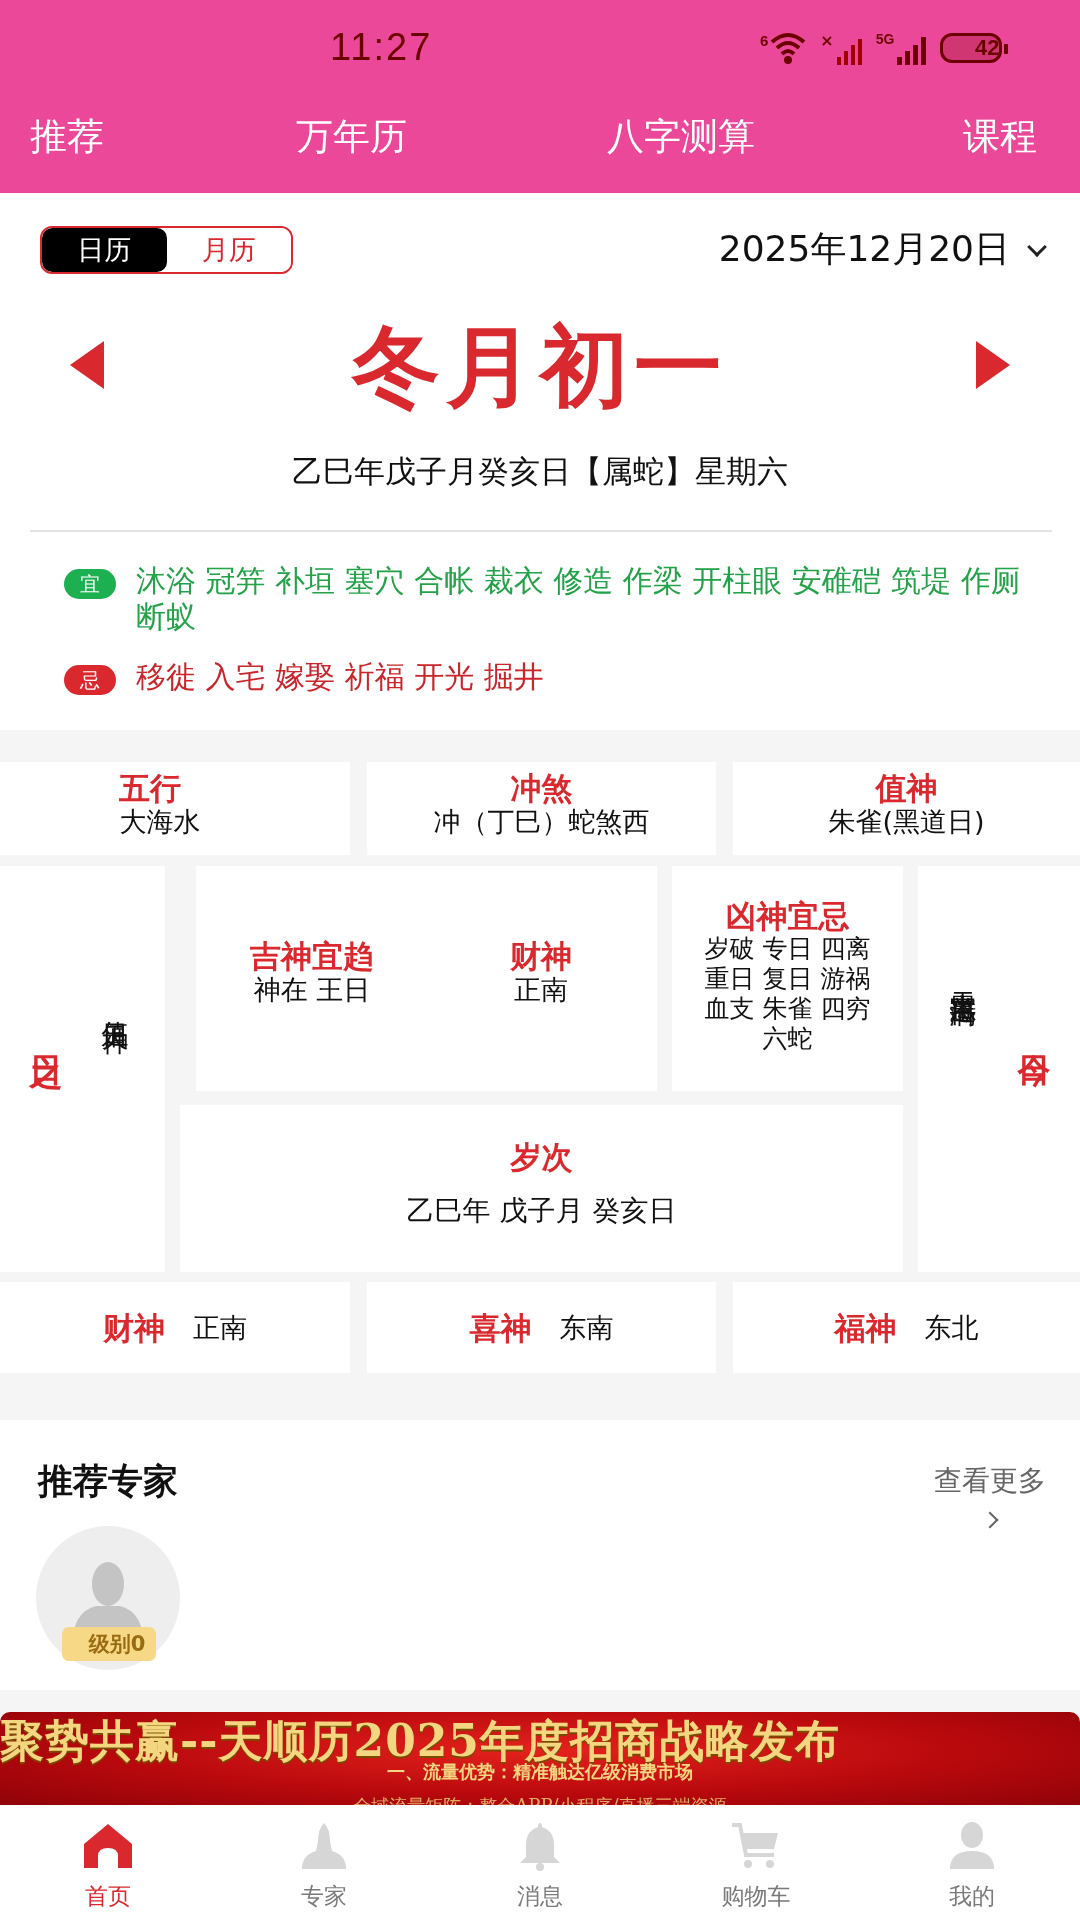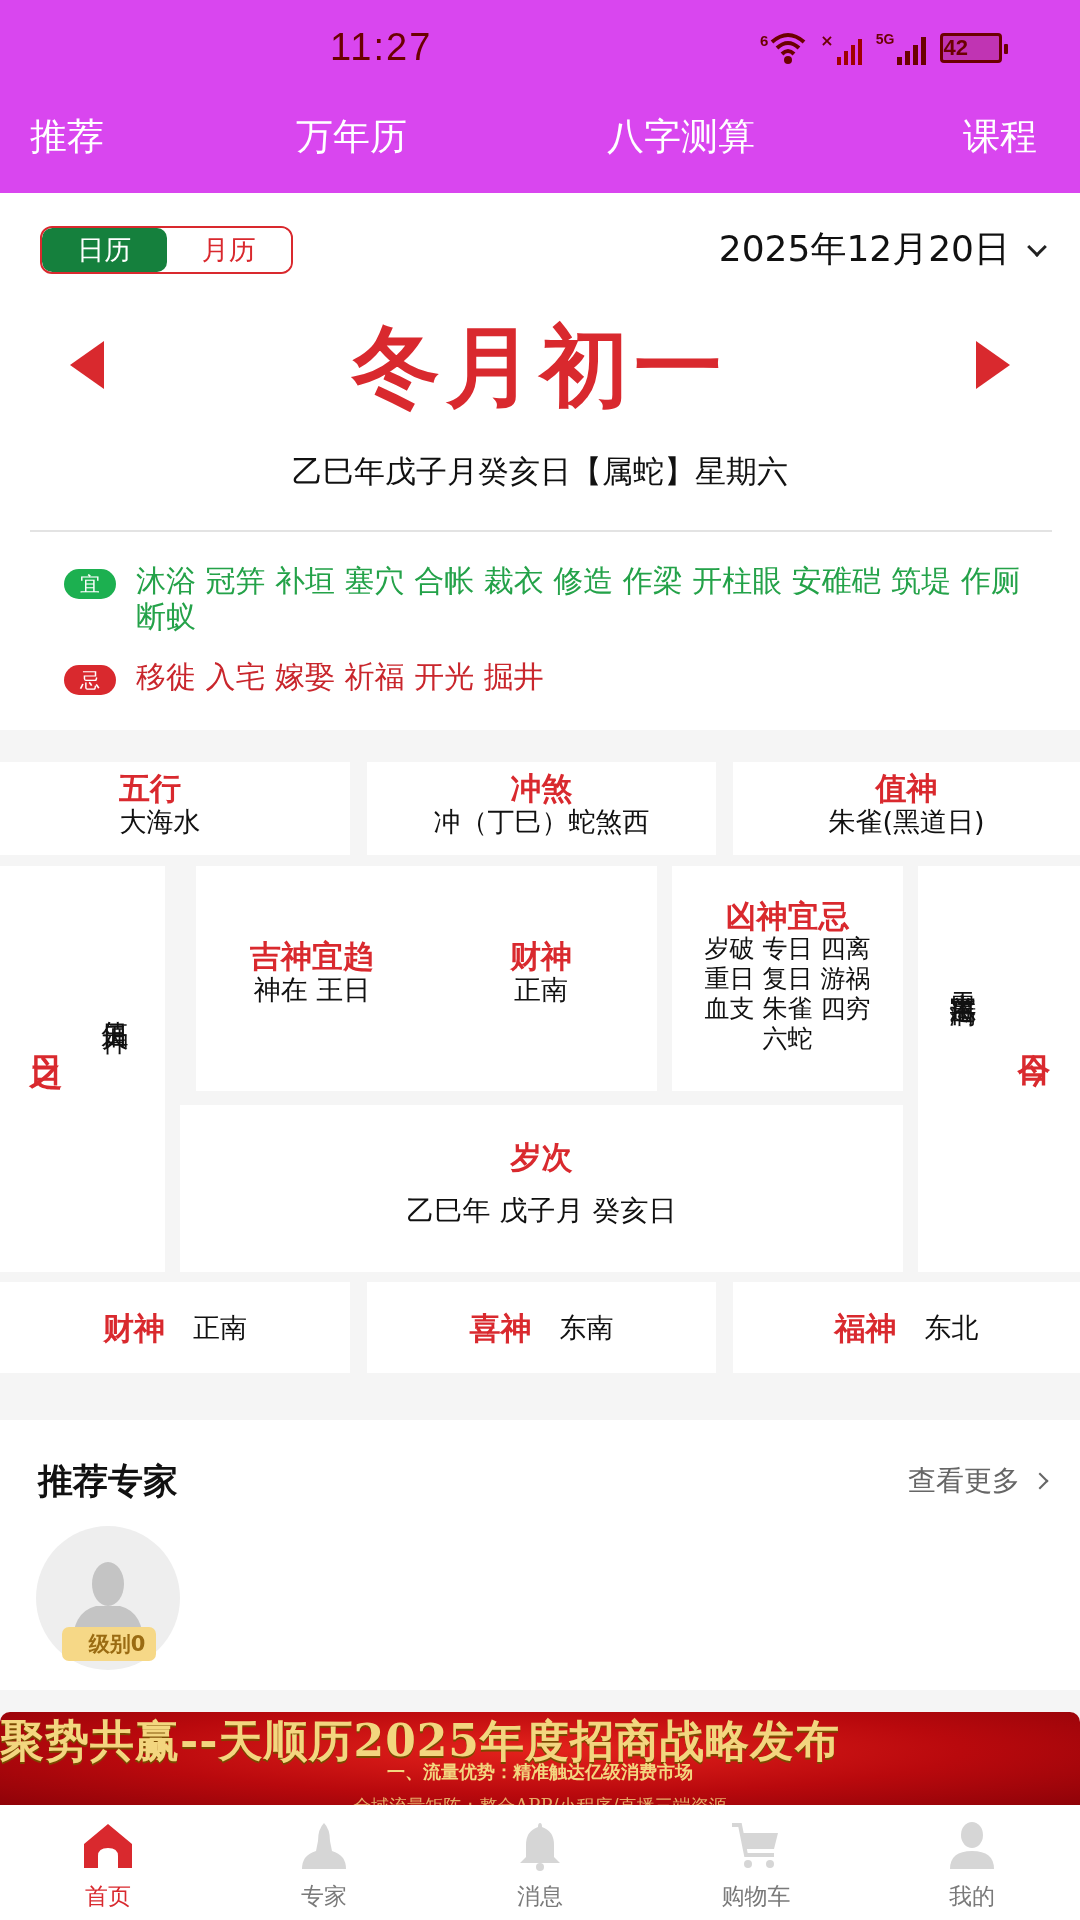--- a/index.html
+++ b/index.html
@@ -1,32 +1,32 @@
 <!DOCTYPE html>
 <html><head>
 <meta charset="utf-8">
 <style>
   * { box-sizing: border-box; margin: 0; padding: 0; }
   html, body { width: 1080px; height: 1920px; overflow: hidden; background: #f5f5f5; font-family: "DejaVu Sans", "Liberation Sans", sans-serif; }
   #root { position: relative; width: 1080px; height: 1920px; background: #f5f5f5; }
 
   
-  .header { position: absolute; left: 0; top: 0; width: 1080px; height: 193px; background: #d946ef; }
+  .header { position: absolute; left: 0; top: 0; width: 1080px; height: 193px; background: #ec4899; }
   .time { position: absolute; left: 330px; top: 26px; font-size: 38px; color: #6b0000; letter-spacing: 2px; font-family: "Liberation Sans", sans-serif; }
   .sb-icons { position: absolute; left: 760px; top: 30px; height: 36px; display: flex; align-items: center; gap: 14px; color: #6b0000; }
-  .battery { width: 62px; height: 30px; border: 3px solid #6b0000; border-radius: 4px; display: flex; align-items: center; justify-content: flex-start; font-size: 22px; font-weight: bold; color: #6b0000; position: relative; background: rgba(120,0,0,0.25); font-family: "Liberation Sans", sans-serif; }
+  .battery { width: 62px; height: 30px; border: 3px solid #6b0000; border-radius: 12px; display: flex; align-items: center; justify-content: flex-end; font-size: 22px; font-weight: bold; color: #6b0000; position: relative; background: rgba(120,0,0,0.25); font-family: "Liberation Sans", sans-serif; }
   .battery::after { content: ""; position: absolute; right: -9px; top: 8px; width: 4px; height: 10px; background: #6b0000; border-radius: 1px; }
   .nav { position: absolute; top: 112px; left: 0; width: 1080px; height: 60px; }
   .nav-item { position: absolute; top: 0; font-size: 37px; color: #fff; font-weight: 500; white-space: nowrap; }
 
   
   .topcard { position: absolute; left: 0; top: 193px; width: 1080px; height: 537px; background: #fff; }
   .toggle { position: absolute; left: 40px; top: 33px; width: 253px; height: 48px; border: 2px solid #d9292e; border-radius: 12px; overflow: hidden; display: flex; }
   .toggle .seg { flex: 1; display: flex; align-items: center; justify-content: center; font-size: 27px; }
-  .toggle .seg.active { background: #15803d; color: #fff; border-radius: 10px; }
+  .toggle .seg.active { background: #000000; color: #fff; border-radius: 10px; }
   .toggle .seg.inactive { color: #d9292e; background: #fff; }
   .date-picker { position: absolute; right: 36px; top: 32px; display: flex; align-items: center; gap: 20px; font-size: 36px; color: #111; }
   .chev { width: 14px; height: 14px; border-right: 3px solid #222; border-bottom: 3px solid #222; transform: rotate(45deg); margin-top: -6px; }
   .big-title { position: absolute; left: 0; width: 1080px; top: 115px; text-align: center; font-size: 88px; font-weight: bold; color: #d9292e; letter-spacing: 6px; }
   .arrow-l { position: absolute; left: 70px; top: 148px; width: 0; height: 0; border-top: 24px solid transparent; border-bottom: 24px solid transparent; border-right: 34px solid #d9292e; }
   .arrow-r { position: absolute; left: 976px; top: 148px; width: 0; height: 0; border-top: 24px solid transparent; border-bottom: 24px solid transparent; border-left: 34px solid #d9292e; }
   .ganzhi { position: absolute; left: 0; width: 1080px; top: 258px; text-align: center; font-size: 31px; color: #111; }
   .divider { position: absolute; left: 30px; width: 1022px; top: 337px; height: 2px; background: #e3e3e3; }
   .yiji-row { position: absolute; left: 64px; display: flex; }
   .badge { width: 52px; height: 30px; border-radius: 15px; color: #fff; font-size: 20px; display: flex; align-items: center; justify-content: center; flex-shrink: 0; margin-top: 6px; }
@@ -41,21 +41,21 @@
   .cell-title { font-weight: bold; color: #d9292e; font-size: 31px; text-align: center; line-height: 36px; }
   .cell-val { color: #111; font-size: 27px; text-align: center; line-height: 32px; }
   .vert { position: absolute; writing-mode: vertical-rl; text-orientation: upright; letter-spacing: 2px; }
 
   .inline-cell { display: flex; align-items: center; justify-content: center; gap: 28px; }
   .inline-cell .cell-title { font-size: 31px; }
 
   
   .experts { position: absolute; left: 0; top: 1420px; width: 1080px; height: 270px; background: #fff; }
   .ex-title { position: absolute; left: 38px; top: 38px; font-size: 35px; font-weight: bold; color: #111; }
-  .ex-more { position: absolute; right: 34px; top: 42px; font-size: 28px; color: #666; display: flex; align-items: center; gap: 14px; }
+  .ex-more { position: absolute; right: 34px; top: 42px; font-size: 28px; color: #666; display: flex; align-items: center; gap: 14px; flex-direction: column; }
   .ex-more .arr { width: 12px; height: 12px; border-right: 2px solid #666; border-top: 2px solid #666; transform: rotate(45deg); }
   .avatar { position: absolute; left: 36px; top: 106px; width: 144px; height: 144px; border-radius: 50%; background: #eeeeee; overflow: hidden; }
   .level { position: absolute; left: 62px; top: 207px; width: 94px; height: 34px; background: #f6d887; border-radius: 7px; color: #9a6b12; font-size: 21px; font-weight: bold; display: flex; align-items: center; justify-content: center; padding-left: 16px; }
 
   
   .banner { position: absolute; left: 0; top: 1712px; width: 1080px; height: 95px; border-radius: 10px 10px 0 0; overflow: hidden; background: radial-gradient(ellipse at 50% 40%, #e4221c 0%, #b9090d 55%, #8d0208 100%); }
   .banner-title { position: absolute; top: 0px; left: 0; width: 1080px; text-align: left; font-family: "DejaVu Serif", serif; font-weight: bold; font-size: 44px; color: #f3d67f; letter-spacing: 1px; text-shadow: 0 2px 0 #7a4a00; }
   .banner-sub { position: absolute; top: 48px; left: 0; width: 1080px; text-align: center; font-family: Liberation Serif, serif; font-weight: bold; font-size: 18px; color: #f3d67f; }
   .banner-sub2 { position: absolute; top: 82px; left: 0; width: 1080px; text-align: center; font-family: "DejaVu Serif", serif; font-size: 18px; color: #f3d67f; opacity: .8; }
 

